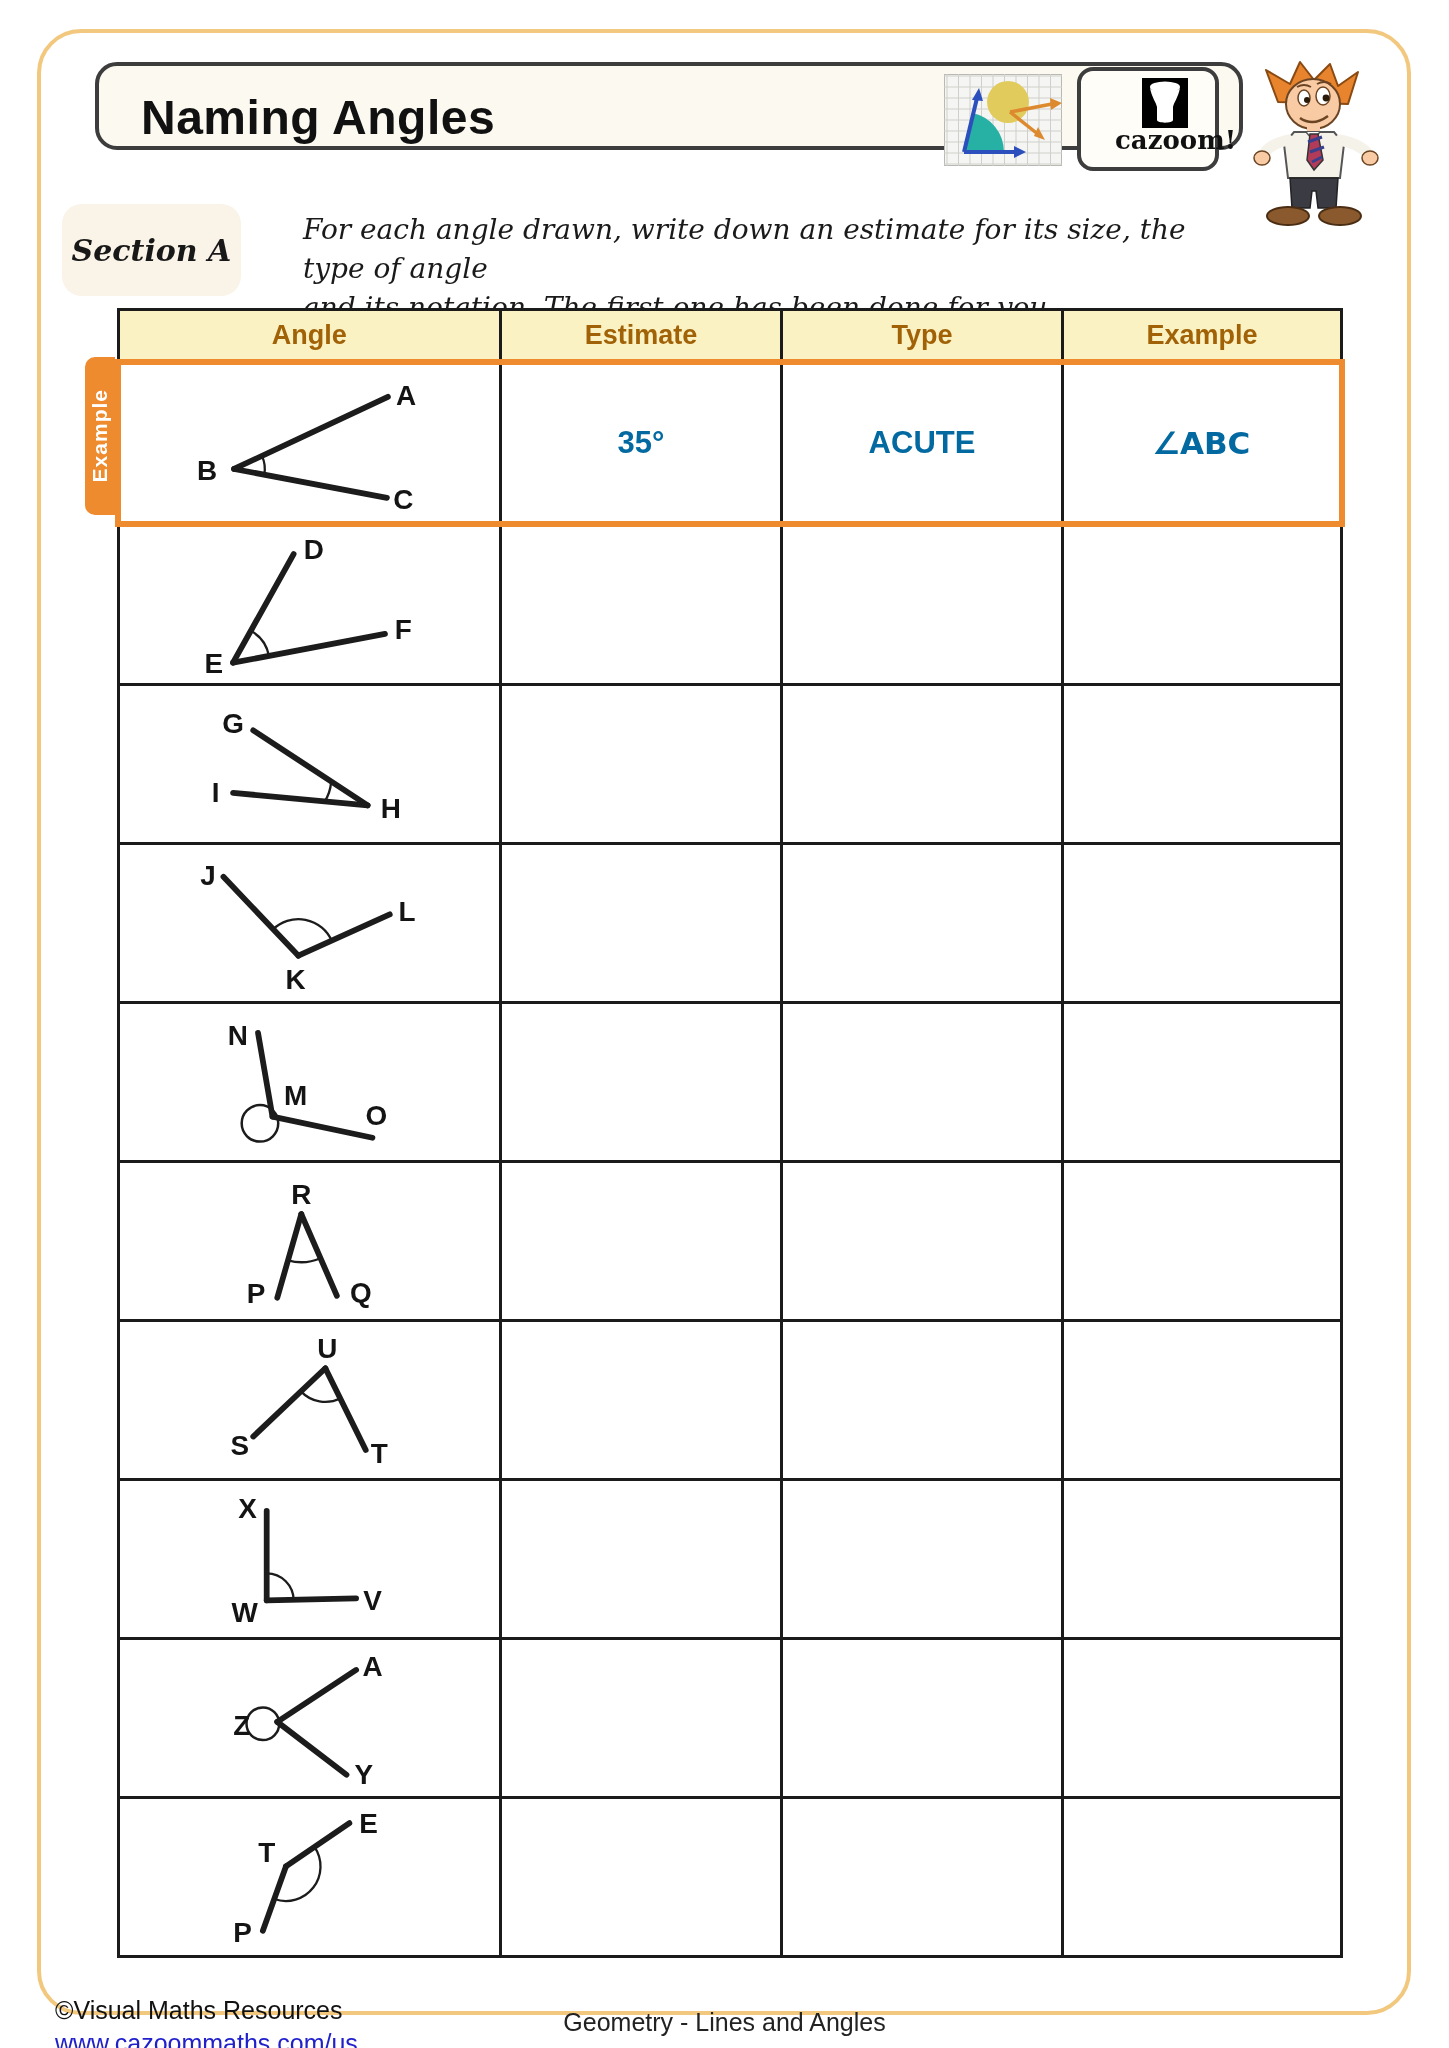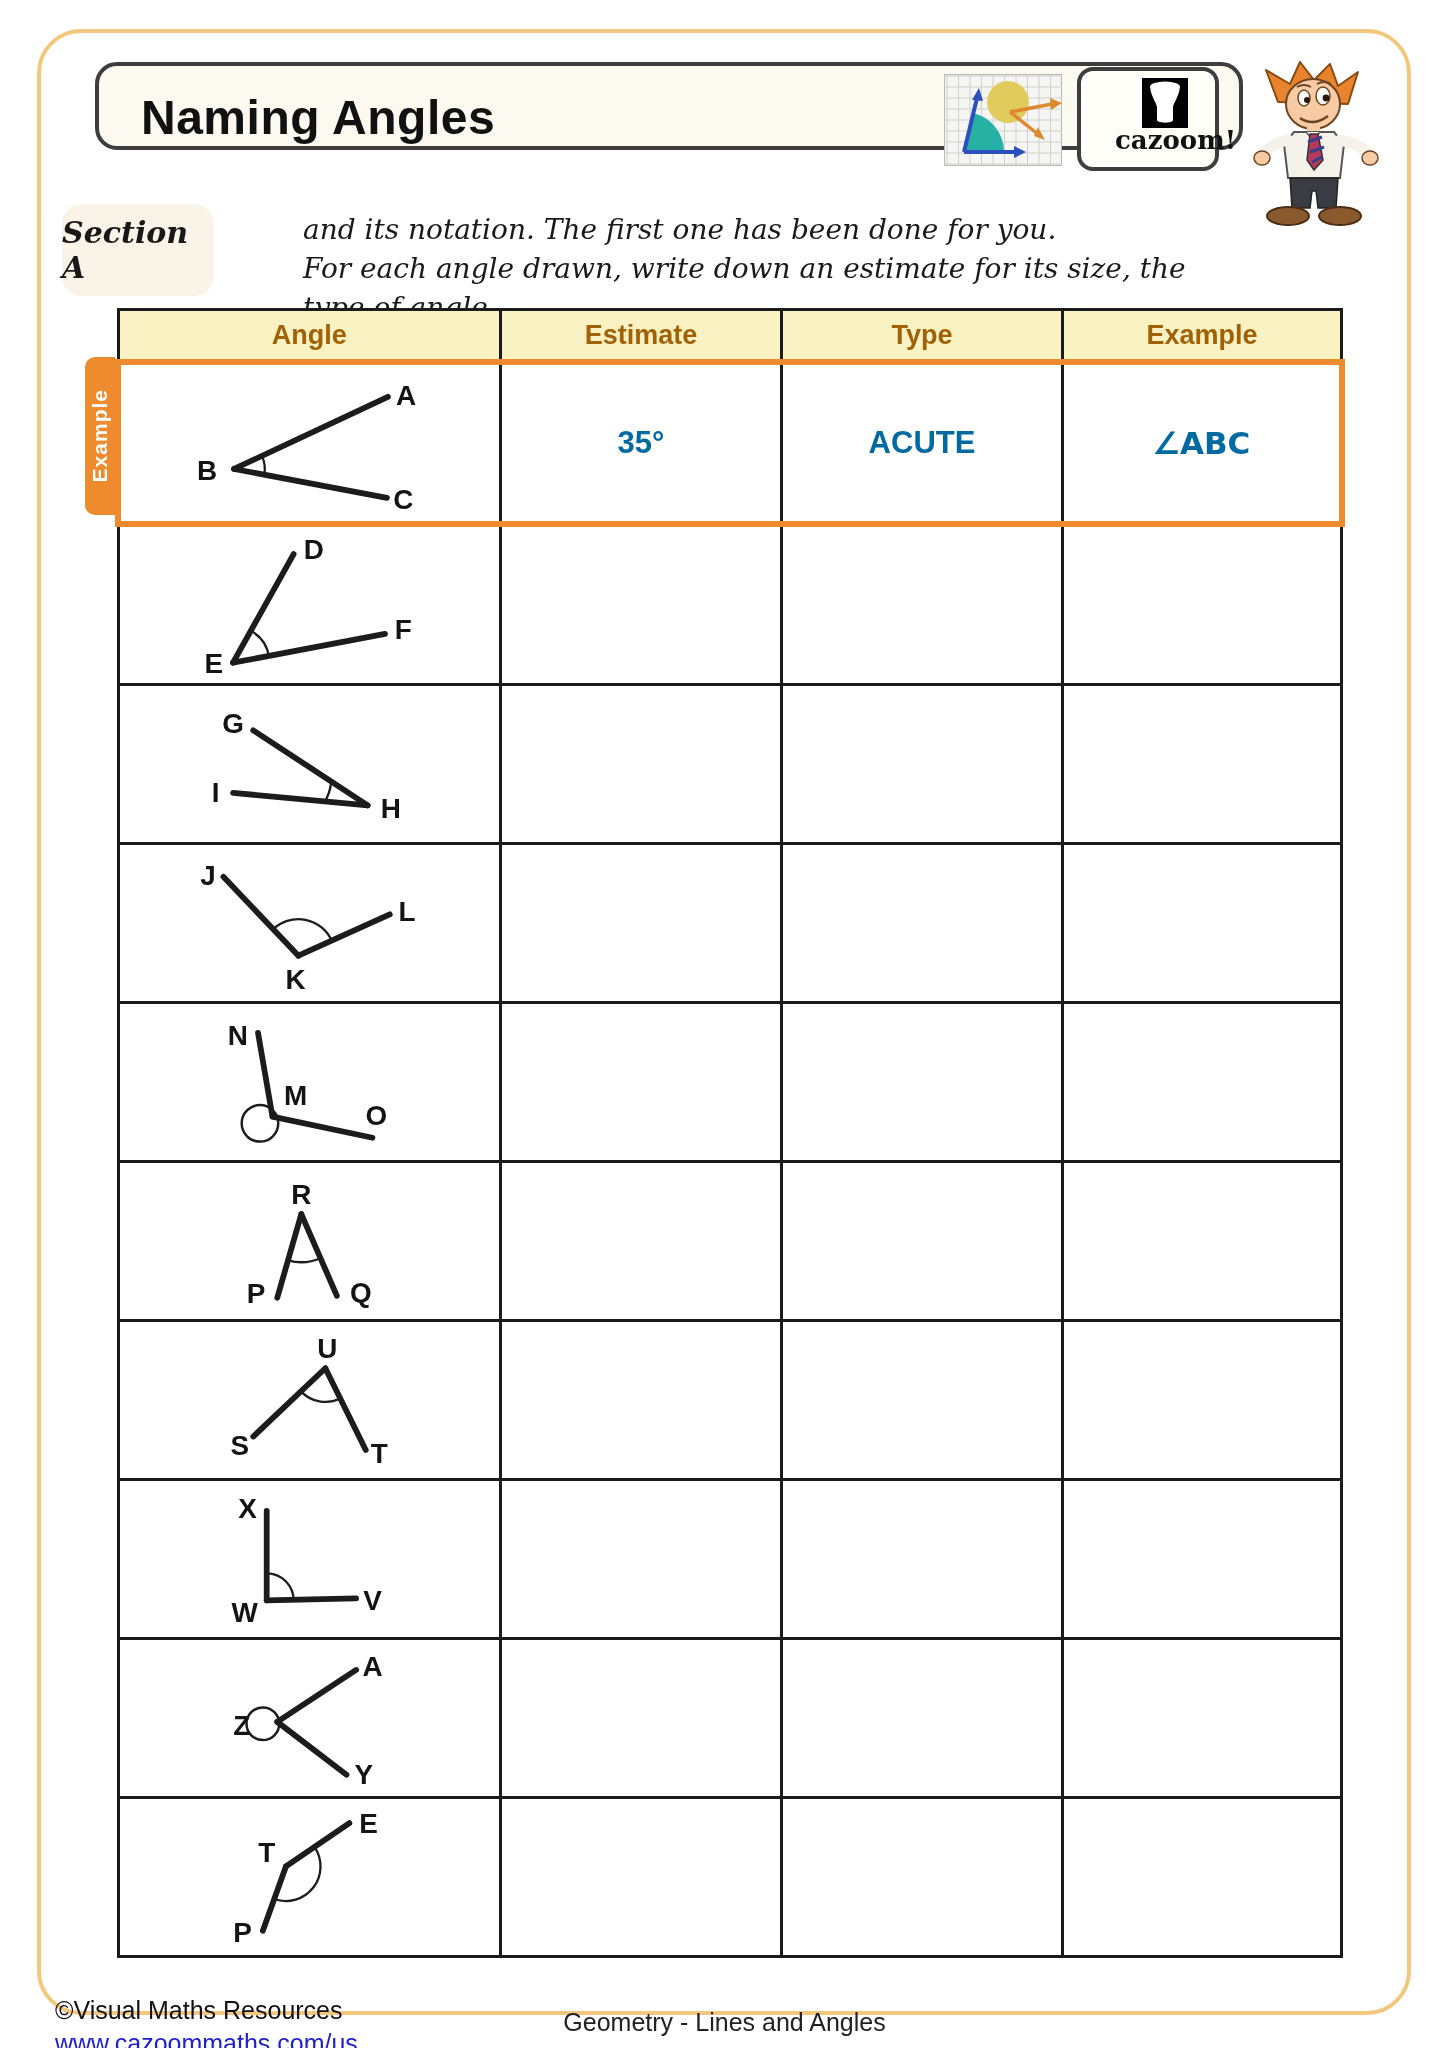--- a/index.html
+++ b/index.html
@@ -23,21 +23,21 @@
   .graphicon{position:absolute;left:845px;top:8px;}
   .logobox{
     position:absolute;left:978px;top:1px;width:142px;height:104px;background:#fefdf8;
     border:4px solid #3d3d3d;border-radius:16px;box-sizing:border-box;text-align:center;padding-left:34px;
   }
   .logosq{width:46px;height:50px;background:#000;margin:7px auto 0;}
   .logotext{font-family:"DejaVu Serif",serif;font-weight:bold;font-size:26px;margin-top:-3px;color:#111;}
   .character{position:absolute;left:1250px;top:60px;}
   
   .section-box{
-    position:absolute;left:62px;top:204px;width:152px;height:92px;
+    position:absolute;left:62px;top:204px;width:179px;height:92px;
     background:#faf3e7;border-radius:20px;display:flex;align-items:center;justify-content:center;
   }
   .section-label{font-family:"DejaVu Serif",serif;font-style:italic;font-weight:bold;font-size:30px;color:#181818;}
   .instructions{
     position:absolute;left:303px;top:210px;width:930px;
     font-family:"DejaVu Serif",serif;font-style:italic;font-size:28px;line-height:1.4;color:#1a1a1a;
   }
   
   .tablewrap{position:absolute;left:115px;top:308px;}
   table{border-collapse:collapse;}
@@ -148,22 +148,22 @@
   <path d="M58,82 L72,77 M60,92 L74,87 M62,102 L72,97" stroke="#3a3f8c" stroke-width="3"></path>
   <path d="M40,118 L88,118 L86,148 L68,148 L66,131 L62,131 L60,148 L42,148 Z" fill="#3b3b44" stroke="#222" stroke-width="1.5"></path>
   <ellipse cx="38" cy="156" rx="21" ry="9" fill="#8a5a2e" stroke="#4a2d12" stroke-width="2"></ellipse>
   <ellipse cx="90" cy="156" rx="21" ry="9" fill="#8a5a2e" stroke="#4a2d12" stroke-width="2"></ellipse>
 </svg>
 
 <div class="section-box">
   <span class="section-label">Section A</span>
 </div>
 <div class="instructions">
+  <div>For each angle drawn, write down an estimate for its size, the type of angle</div>
   <div>and its notation. The first one has been done for you.</div>
-  <div>For each angle drawn, write down an estimate for its size, the type of angle</div>
 </div>
 
 <div class="tablewrap">
   <div class="tab">
     <span>Example</span>
   </div>
 
   <table>
     <colgroup>
         <col style="width:382px">

